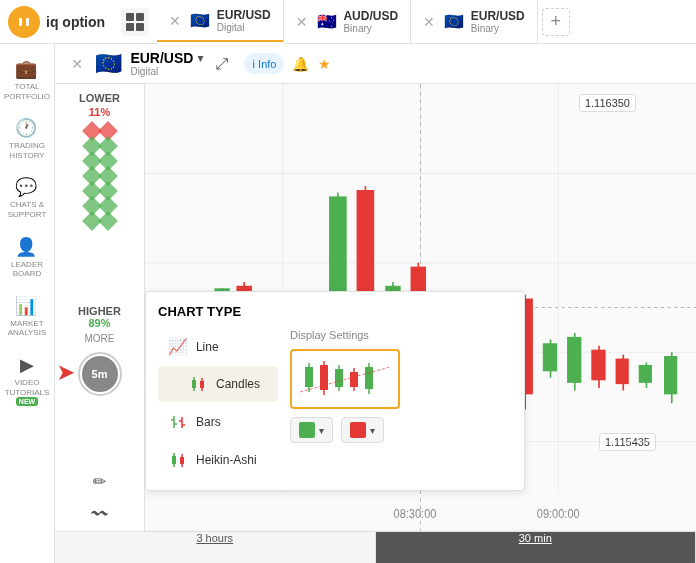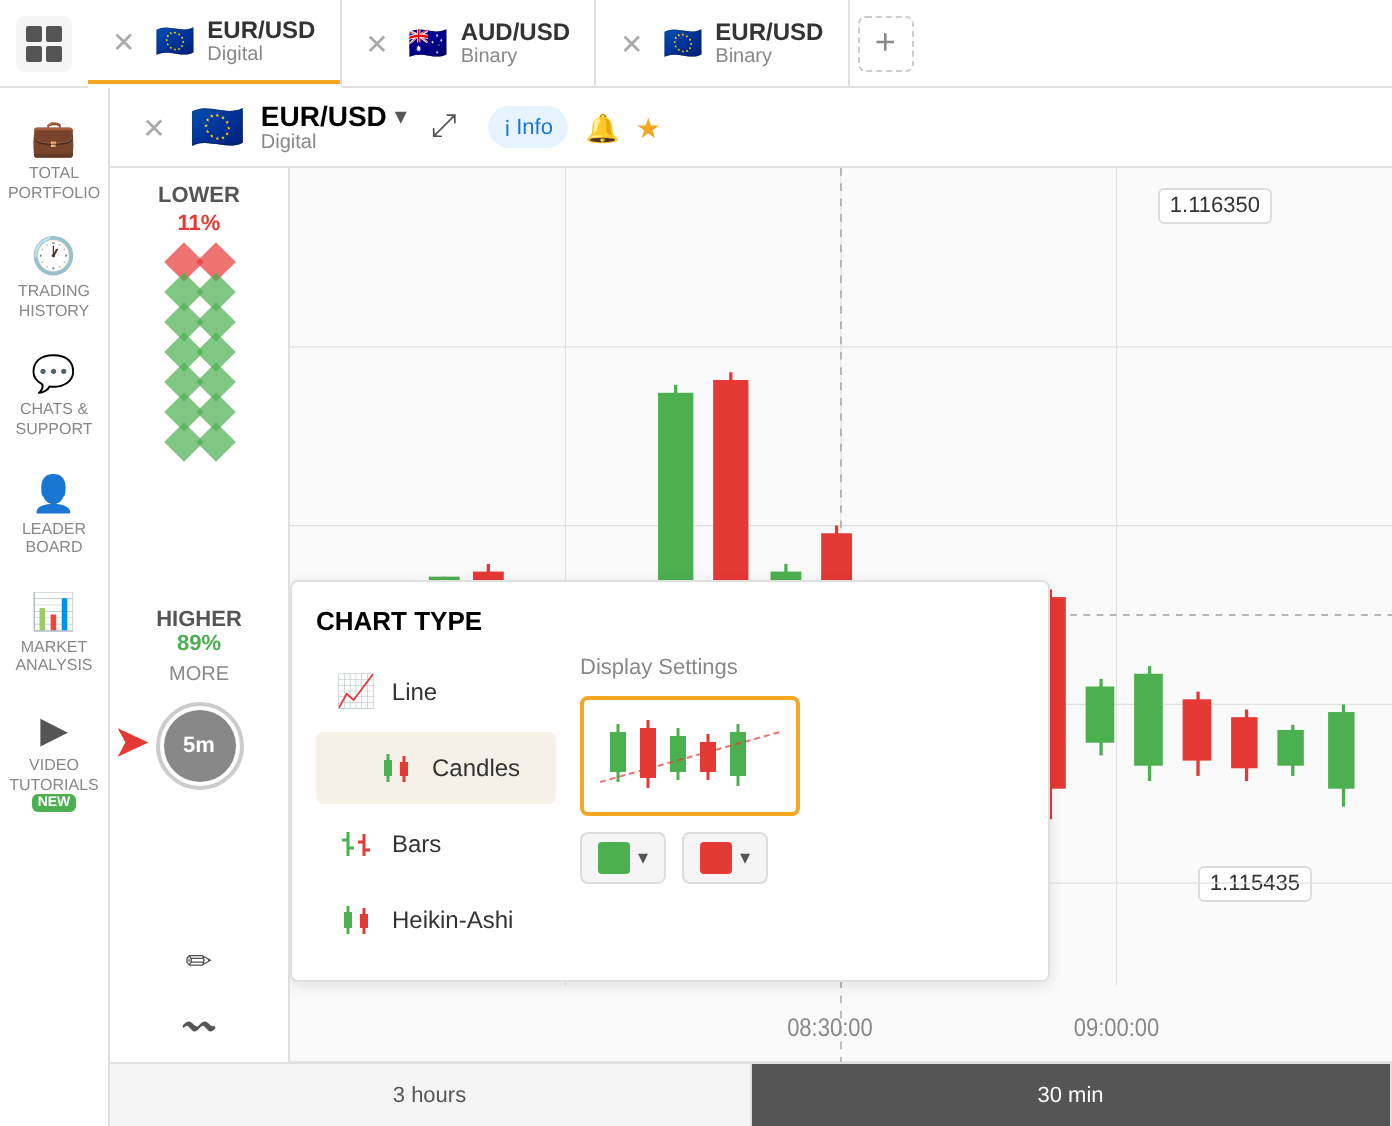--- a/index.html
+++ b/index.html
@@ -330,26 +330,26 @@
     .bottom-controls {
       display: flex;
       height: 32px;
       border-top: 1px solid #e0e0e0;
       background: #f5f5f5;
       flex-shrink: 0;
     }
     .time-option {
       flex: 1;
       display: flex;
-      align-items: center;
       justify-content: center;
       font-size: 11px;
       color: #555;
       cursor: pointer;
       border-right: 1px solid #e0e0e0;
+      text-decoration: underline;
     }
     .time-option.active {
       background: #555;
       color: #fff;
     }
     .tool-icon {
       font-size: 16px; color: #555; cursor: pointer;
     }
 
     
@@ -361,20 +361,30 @@
       font-size: 11px;
       padding: 2px 5px;
       color: #333;
       font-weight: normal;
     }
   </style>
 </head>
 <body>
 
 <div class="top-nav">
+  <div class="logo">
+    <div class="logo-icon">
+      <svg width="24" height="24" viewBox="0 0 24 24">
+        <circle cx="12" cy="12" r="11" fill="#f5a623"></circle>
+        <rect x="7" y="8" width="3" height="8" rx="1" fill="white"></rect>
+        <rect x="14" y="8" width="3" height="8" rx="1" fill="white"></rect>
+      </svg>
+    </div>
+    <span class="logo-text">iq option</span>
+  </div>
 
   <div class="grid-icon">
     <span></span>
       <span></span>
       <span></span>
       <span></span>
   </div>
 
   <div class="tab active">
     <span class="tab-close">✕</span>

